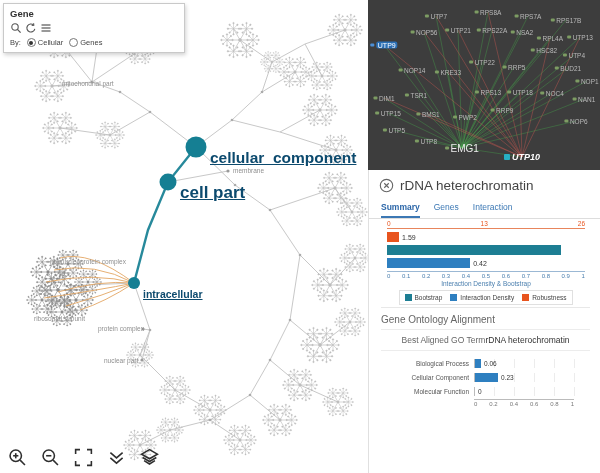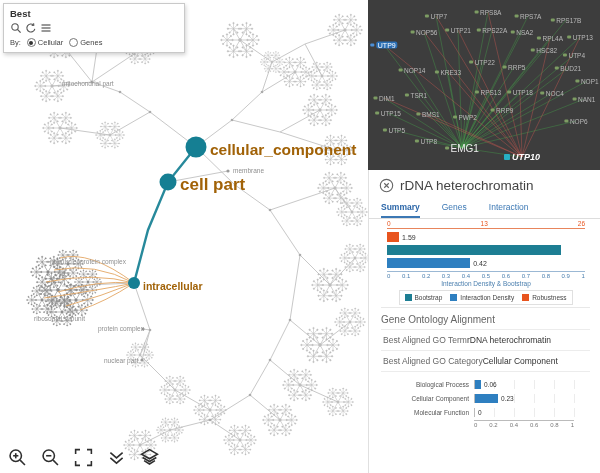--- a/index.html
+++ b/index.html
@@ -12,21 +12,21 @@
   .burst{stroke:#bdbdbd;fill:#bdbdbd;stroke-width:.7;}
   .burst.dk{stroke:#8a8a8a;fill:#8a8a8a;}
   .olinks path{stroke:#e3a664;fill:none;stroke-width:1;opacity:.9;}
   .hledge{stroke:#157f93;stroke-width:2.4;fill:none;opacity:.92;}
   .anchors circle{fill:#9a9a9a;}
   .tree-node{position:absolute;width:0;height:0;}
   .tn-dot{position:absolute;left:0;top:0;border-radius:50%;background:#157f93;transform:translate(-50%,-50%);display:block;}
   .t-xl .tn-dot{width:21px;height:21px;}
   .t-lg .tn-dot{width:17px;height:17px;}
   .t-md .tn-dot{width:12px;height:12px;}
-  .tn-label{position:absolute;top:3px;transform:translateY(-50%);white-space:nowrap;color:#a16207;font-weight:600;}
+  .tn-label{position:absolute;top:11px;transform:translateY(-50%);white-space:nowrap;color:#0c4a6e;font-weight:600;text-decoration:underline;}
   .t-xl .tn-label{left:14px;font-size:15.5px;}
   .t-lg .tn-label{left:12px;font-size:17px;}
   .t-md .tn-label{left:9px;font-size:10.5px;}
   .tree-minor{position:absolute;transform:translateY(-50%);font-size:6.5px;color:#8f8f8f;white-space:nowrap;}
   
   .search-panel{position:absolute;left:3px;top:3px;width:168px;background:#fff;border:1px solid #c9c9c9;box-shadow:1px 2px 4px rgba(0,0,0,.18);padding:4px 6px 5px;z-index:6;}
   .sp-title{font-size:9.5px;font-weight:700;color:#333;margin:0 0 3px;}
   .sp-row{display:flex;align-items:center;gap:3px;}
   .sp-input{flex:1;min-width:0;height:15px;border:1px solid #ccc;font-size:7px;padding:0 3px;color:#333;font-family:"Liberation Sans",sans-serif;}
   .sp-input::placeholder{color:#aaa;}
@@ -50,21 +50,21 @@
   .net-node.hl b{background:#2b6fb5;color:#fff;padding:0 2px;border-radius:2px;font-size:7px;}
   .net-node.hl .nn-dot{background:#4d8fd6;}
   .net-node.hub b{color:#fff;font-size:9px;font-weight:700;font-style:italic;}
   .net-node.hub .nn-dot{width:6px;height:6px;background:#27b0c4;}
   .net-node.hub2 b{color:#ececec;font-size:10px;font-weight:400;}
   
   .details{position:absolute;left:368px;top:170px;width:232px;height:303px;background:#fff;border-left:1px solid #e0e0e0;box-sizing:border-box;overflow:hidden;}
   .d-head{display:flex;align-items:center;gap:6px;padding:8px 10px 6px;}
   .d-head h1{font-size:13.5px;font-weight:500;color:#444;margin:0;}
   .close{width:15px;height:15px;flex:none;cursor:pointer;}
-  .d-tabs{display:flex;gap:22px;padding:0 12px;border-bottom:1px solid #ddd;font-size:8.5px;color:#3c78b4;}
+  .d-tabs{display:flex;gap:14px;padding:0 12px;border-bottom:1px solid #ddd;font-size:8.5px;color:#3c78b4;}
   .d-tab{padding:3px 0 4px;cursor:pointer;}
   .d-tab.active{color:#2b66a8;border-bottom:2px solid #3c78b4;font-weight:700;}
   .d-body{padding:0 10px 0 12px;}
   .term-id{font-size:9px;color:#333;margin:0;padding:6px 0 6px;border-bottom:1px solid #e8e8e8;}
   .term-id b{font-weight:400;color:#222;}
   .sec{font-size:10px;color:#666;font-weight:400;margin:0 0 4px;padding-top:6px;border-top:1px solid #e8e8e8;}
   .sec.center{text-align:center;border-top:none;padding-top:4px;}
   
   .rob{margin-bottom:2px;}
   .rob-topaxis{display:flex;justify-content:space-between;border-bottom:1px solid #e8855c;color:#e8541e;font-size:6.5px;width:198px;margin:1px 0 3px 6px;padding-bottom:1px;}
@@ -73,21 +73,21 @@
   .rob-c{background:#e8541e;}
   .boot-c{background:#1d7e93;}
   .dens-c{background:#2e7fc0;}
   .r-val{font-size:7px;color:#333;margin-left:3px;}
   .rob-botaxis{display:flex;justify-content:space-between;border-top:1px solid #9bb8d4;width:198px;margin-left:6px;color:#4a7fae;font-size:6px;padding-top:1px;}
   .rob-xlabel{text-align:center;font-size:6.5px;color:#4a7fae;width:198px;margin:1px 0 3px 6px;}
   .legend{display:flex;justify-content:center;align-items:center;gap:8px;border:1px solid #e0e0e0;padding:3px 5px;margin:2px auto 0;width:max-content;font-size:6.5px;color:#444;}
   .lg-item{display:flex;align-items:center;}
   .sw{width:7px;height:7px;display:inline-block;margin-right:3px;}
   
-  .a-row{display:flex;justify-content:flex-start;align-items:center;padding:5px 2px;border-bottom:1px solid #ececec;font-size:8.5px;}
+  .a-row{display:flex;justify-content:center;align-items:center;padding:5px 2px;border-bottom:1px solid #ececec;font-size:8.5px;}
   .a-row:first-of-type{border-top:1px solid #ececec;}
   .a-label{color:#666;}
   .a-value{color:#333;text-align:right;}
   
   .cat{margin-top:5px;}
   .c-row{display:flex;align-items:center;height:14px;}
   .c-label{width:88px;text-align:right;font-size:6.5px;color:#555;padding-right:5px;flex:none;}
   .c-plot{position:relative;width:100px;height:9px;border-left:1px solid #bbb;background:repeating-linear-gradient(90deg,transparent 0 19px,#ececec 19px 20px);display:flex;align-items:center;}
   .c-bar{height:9px;background:#2e7fc0;display:inline-block;}
   .c-val{font-size:6.5px;color:#333;margin-left:3px;font-weight:400;}
@@ -254,21 +254,21 @@
       </span>
 
     <span class="tree-minor" style="left: 62px; top: 83px;">mitochondrial part</span>
       <span class="tree-minor" style="left: 233px; top: 170px;">membrane</span>
       <span class="tree-minor" style="left: 98px; top: 328px;">protein complex</span>
       <span class="tree-minor" style="left: 104px; top: 360px;">nuclear part</span>
       <span class="tree-minor" style="left: 50px; top: 261px;">ribonucleoprotein complex</span>
       <span class="tree-minor" style="left: 34px; top: 318px;">ribosomal subunit</span>
 
     <div class="search-panel">
-      <p class="sp-title">Best</p>
+      <p class="sp-title">Gene</p>
       <div class="sp-row">
         <svg class="sp-icon" viewBox="0 0 12 12">
             <circle cx="5" cy="5" r="3.2" fill="none" stroke="#555" stroke-width="1.1"></circle>
             <line x1="7.4" y1="7.4" x2="10.6" y2="10.6" stroke="#555" stroke-width="1.3"></line>
           </svg>
         <svg class="sp-icon" viewBox="0 0 12 12" fill="none" stroke="#555" stroke-width="1.1">
             <path d="M9.8,6.8 A4,4 0 1 1 8.6,3.1"></path>
             <path d="M8.6,1.2 L8.8,3.3 L6.7,3.5"></path>
           </svg>
         <svg class="sp-icon" viewBox="0 0 12 12" stroke="#555" stroke-width="1.2">
@@ -576,24 +576,20 @@
         </div>
       </div>
 
       <h2 class="sec">Gene Ontology Alignment</h2>
 
       <div class="align-table">
         <div class="a-row">
             <span class="a-label">Best Aligned GO Term</span>
             <span class="a-value">rDNA heterochromatin</span>
           </div>
-          <div class="a-row">
-            <span class="a-label">Best Aligned GO Category</span>
-            <span class="a-value">Cellular Component</span>
-          </div>
       </div>
 
       <div class="cat">
         <div class="c-row">
           <span class="c-label">Biological Process</span>
           <span class="c-plot">
               <i class="c-bar" style="width: 6px;"></i>
               <b class="c-val">0.06</b>
             </span>
         </div>

